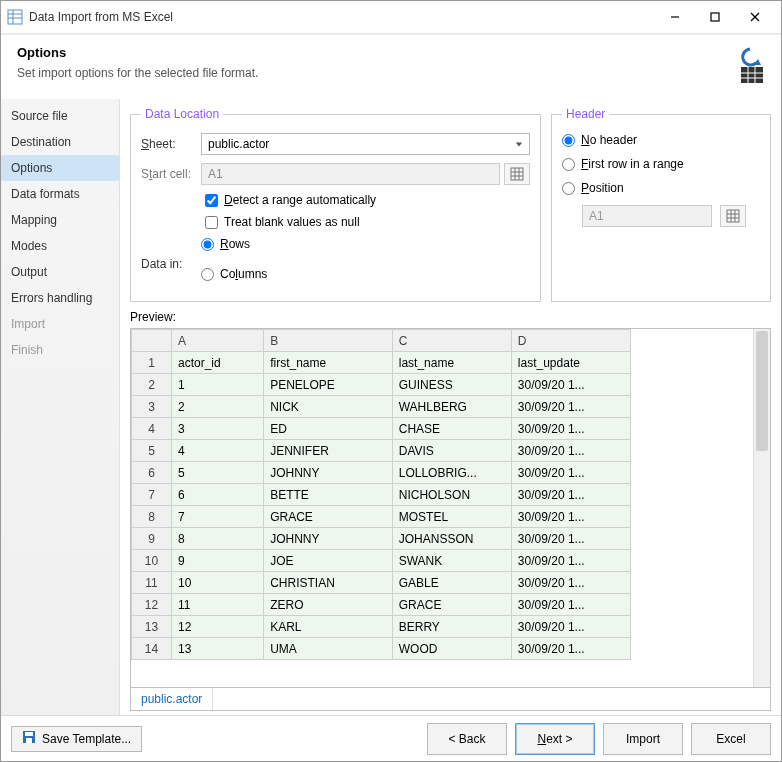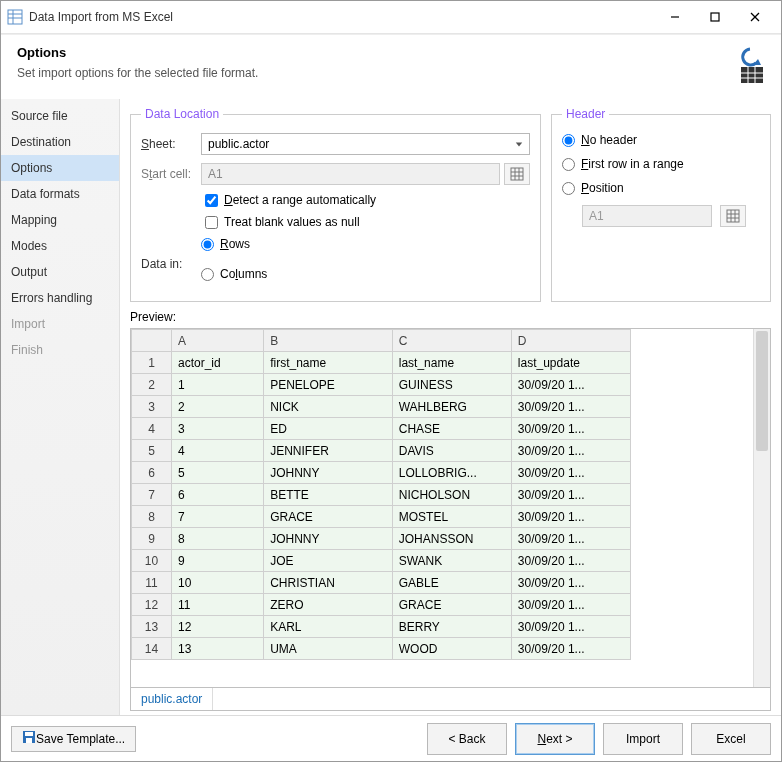--- a/index.html
+++ b/index.html
@@ -70,21 +70,21 @@
   .vscroll .thumb { position: absolute; top: 2px; left: 2px; right: 2px; height: 120px; background: #cfcfcf; border-radius: 2px; }
   
   .sheettab { display: flex; border: 1px solid #c0c0c0; border-top: none; margin-right: 0; }
   .sheettab .tab { padding: 4px 10px; color: #1a6db5; border-right: 1px solid #ddd; background: #fff; }
   
   .footer { height: 46px; border-top: 1px solid #dcdcdc; display: flex; align-items: center; padding: 0 10px; gap: 8px; }
   .footer .spacer { flex: 1; }
   .btn { height: 32px; min-width: 80px; border: 1px solid #b8b8b8; background: #f3f3f3; padding: 0 10px; display: inline-flex; align-items: center; justify-content: center; gap: 4px; cursor: default; }
   .btn.default { border: 1px solid #5a9bd5; box-shadow: 0 0 0 1px #a8cdef inset; }
   .btn u { text-decoration: underline; }
-  .savebtn { display: inline-flex; align-items: center; gap: 0; height: 26px; border: 1px solid #b8b8b8; background: #f3f3f3; padding: 0 10px; }
+  .savebtn { display: inline-flex; align-items: center; gap: 6px; height: 26px; border: 1px solid #b8b8b8; background: #f3f3f3; padding: 0 10px; }
   .savebtn svg { width: 14px; height: 14px; }
 </style>
 </head>
 <body>
 
 <div class="titlebar">
   <span class="ticon">
     <svg viewBox="0 0 16 16">
         <rect x="1" y="1" width="14" height="14" fill="#fff" stroke="#5a8fc9"></rect>
         <line x1="1" y1="5" x2="15" y2="5" stroke="#5a8fc9"></line>

